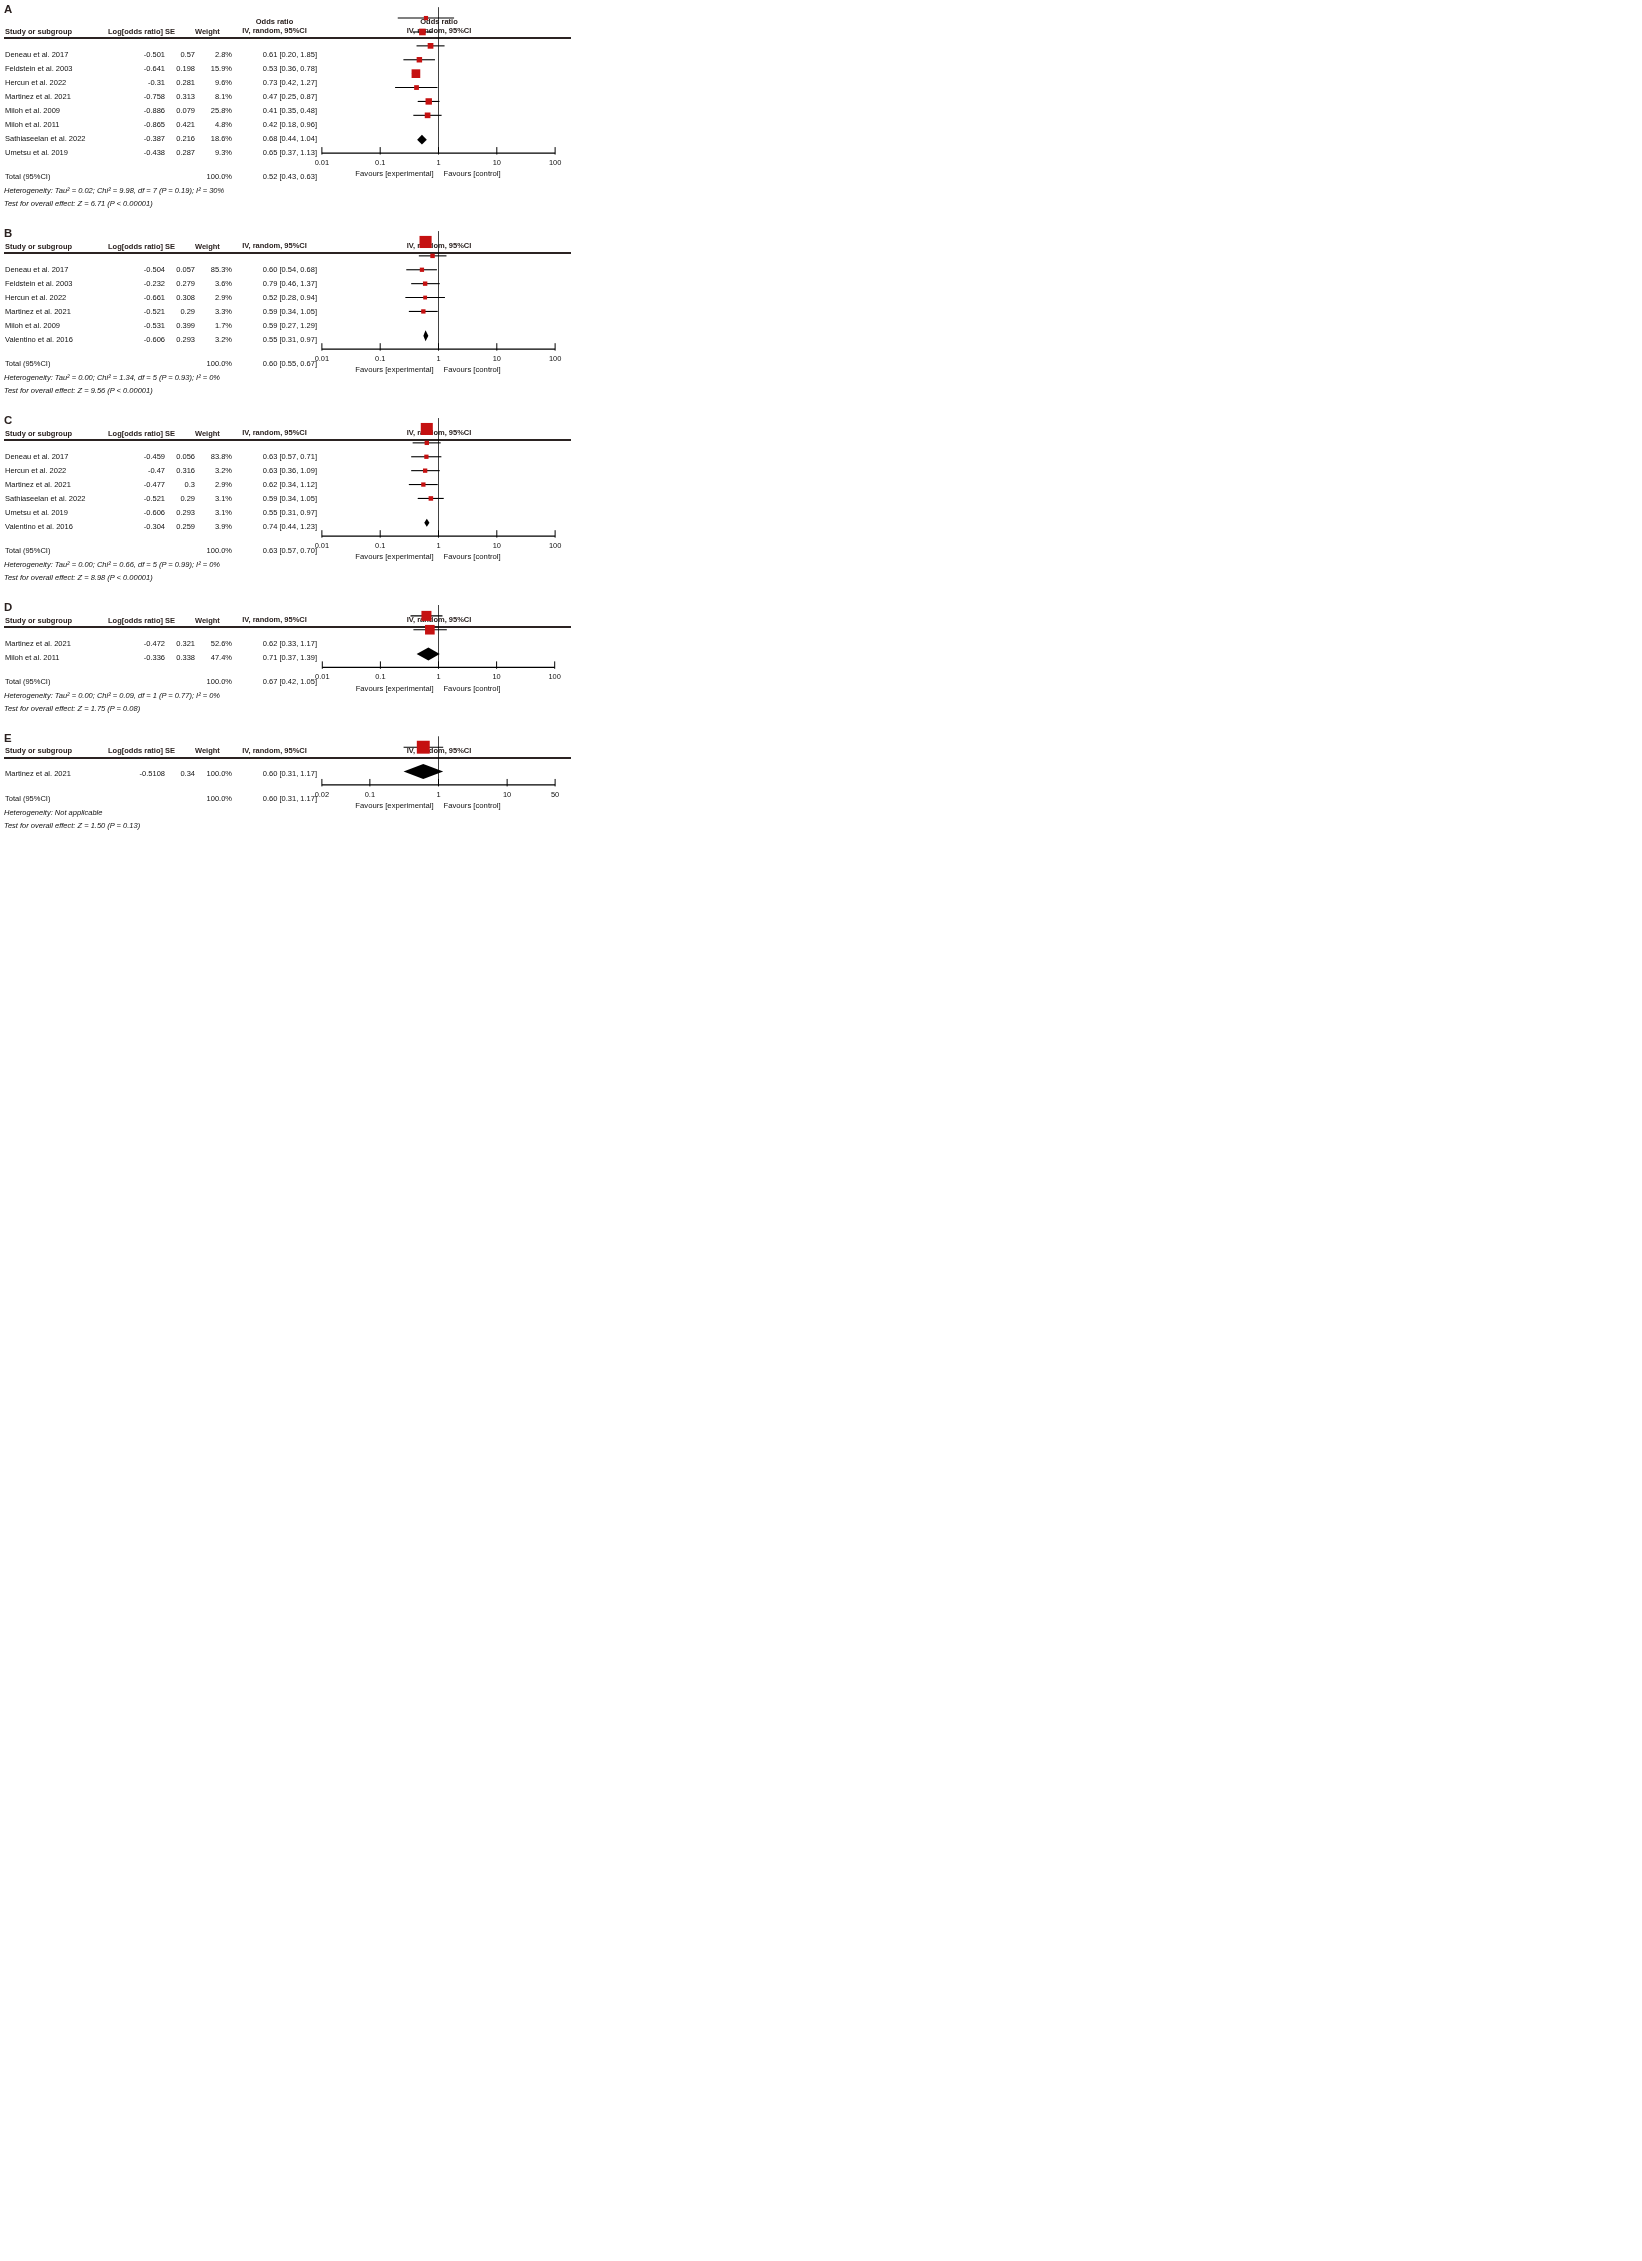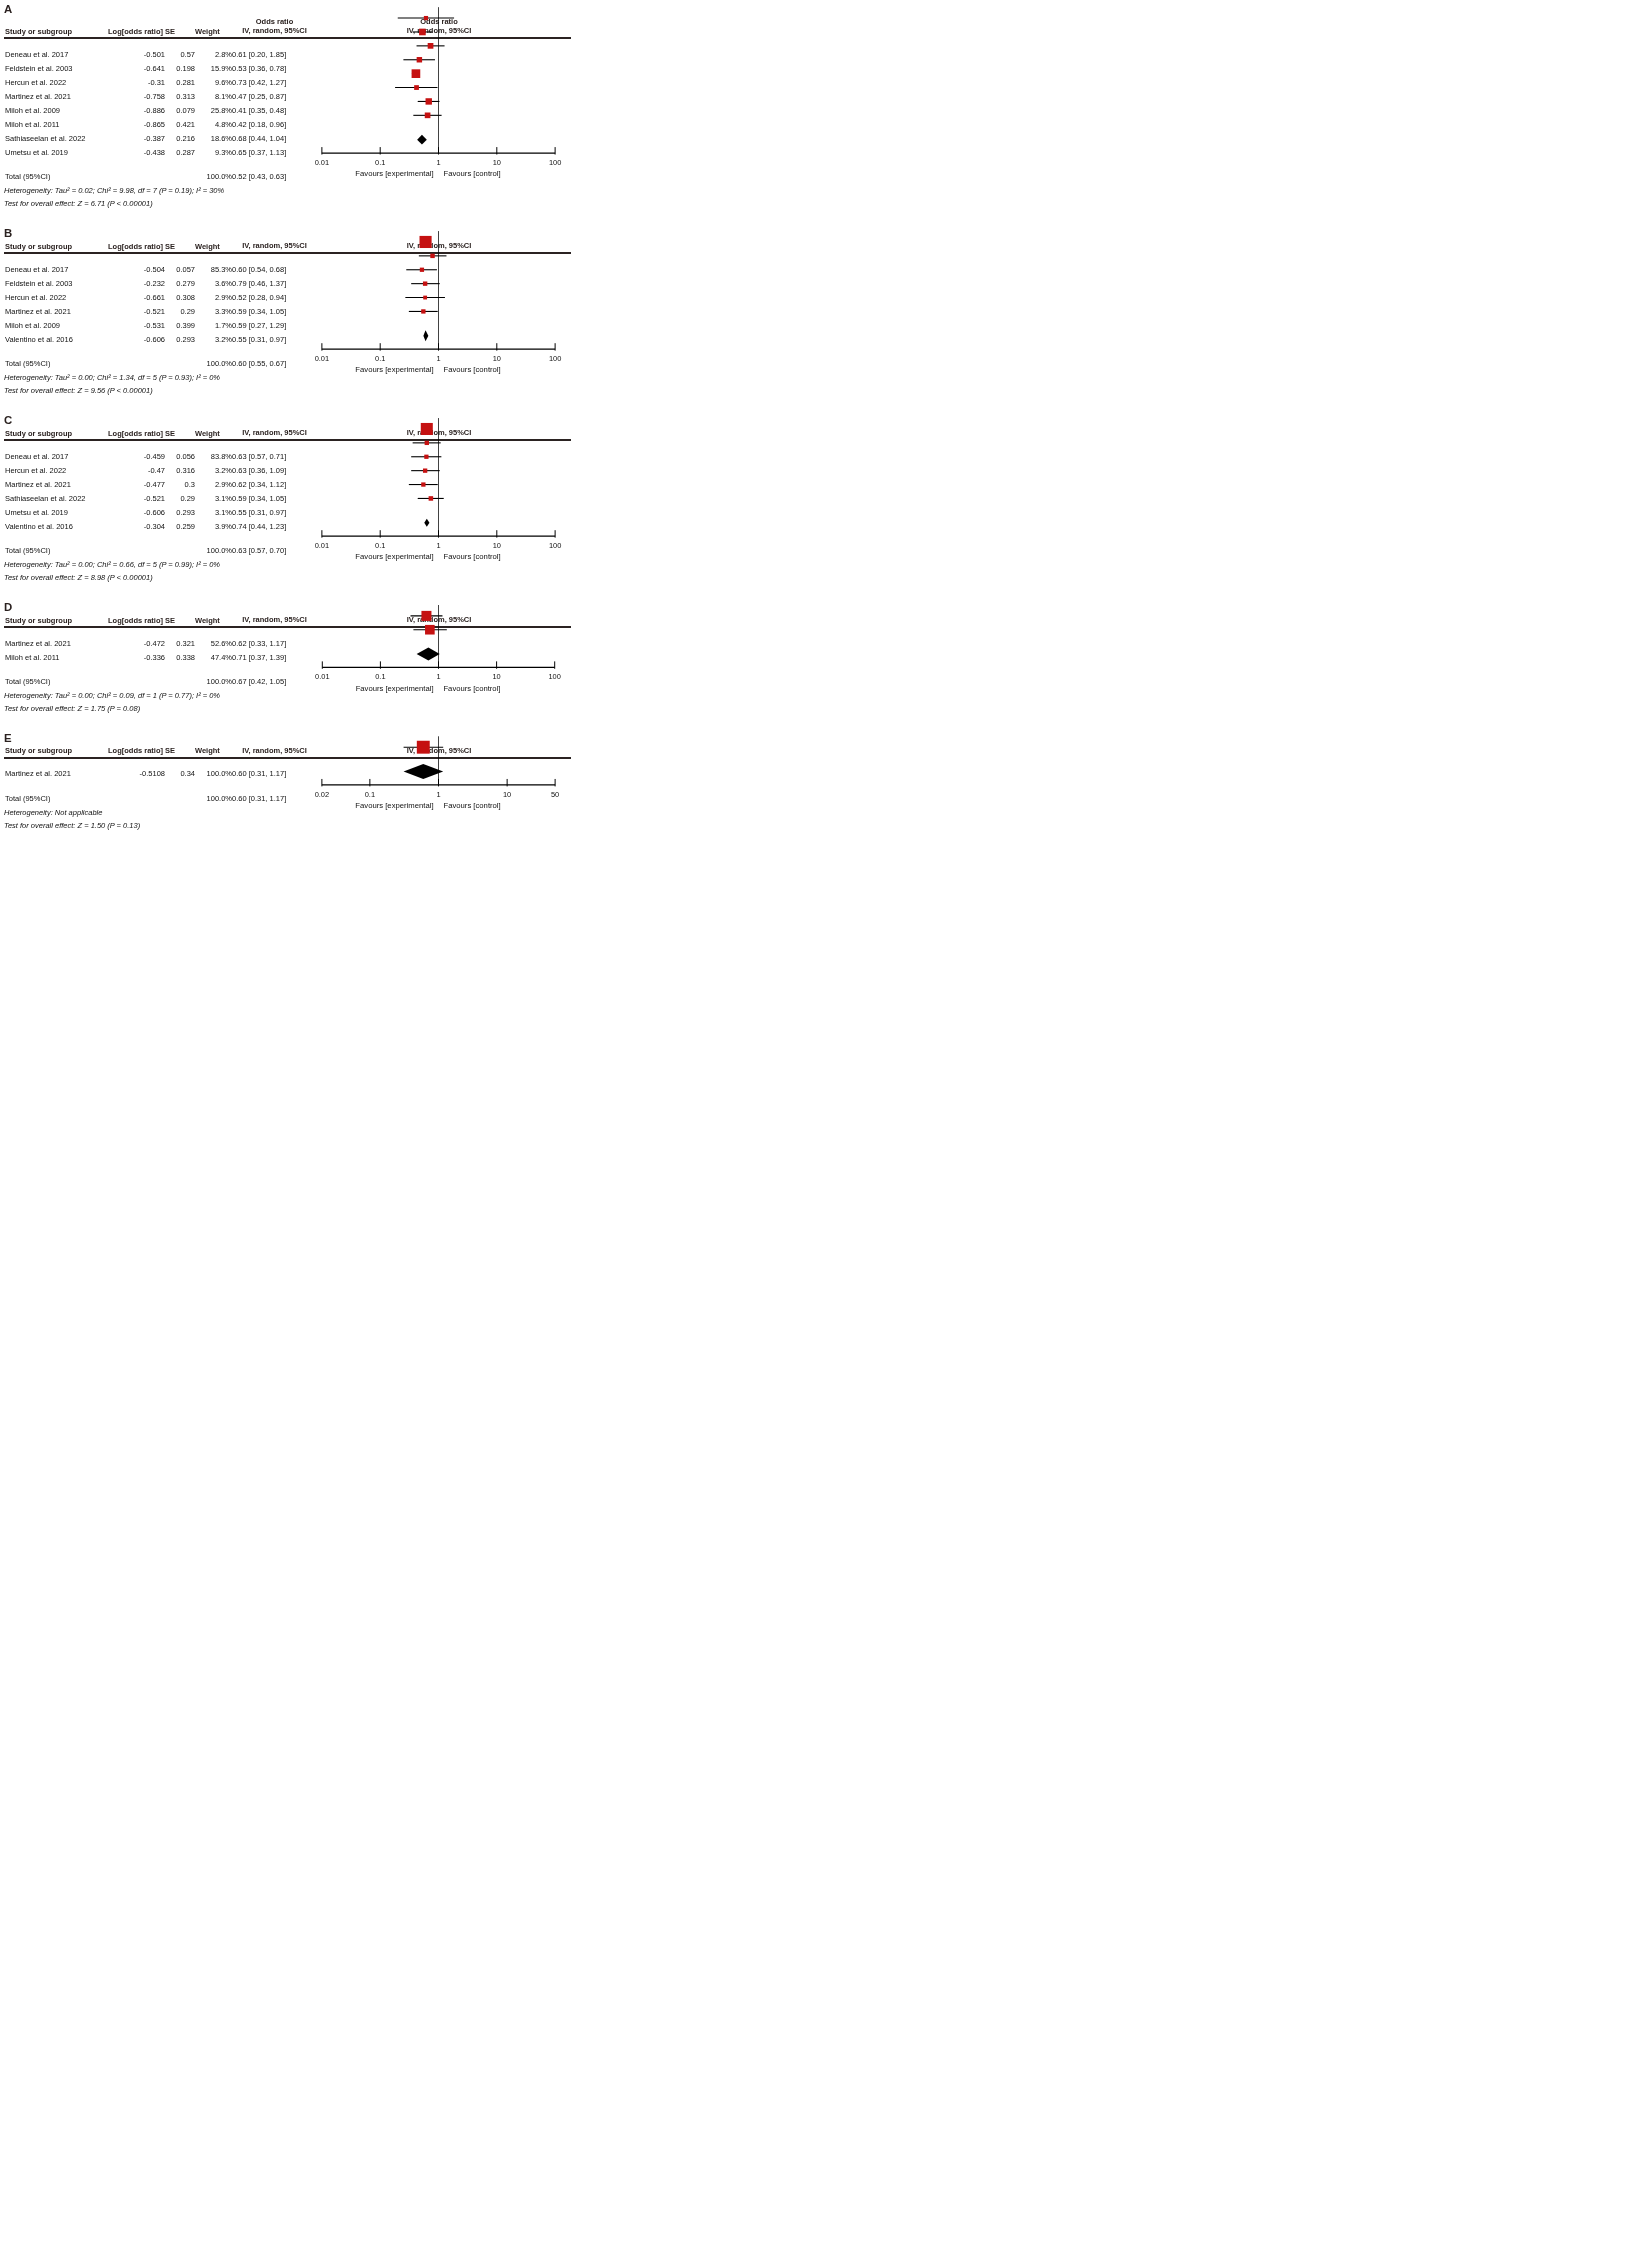--- a/index.html
+++ b/index.html
@@ -14,21 +14,21 @@
   .hdr .c-eff{text-align:center;}
   .hdr .plot-hdr{text-align:center;padding-right:10px;}
   .hdr .stack div{line-height:9.4px;}
   .rule{height:2px;background:#2b2322;}
   .body{position:relative;}
   .rows{padding-top:8px;}
   .row{display:grid;grid-template-columns:104px 57px 30px 37px 85px 1fr;height:14px;align-items:center;font-size:7.5px;}
   .spacer{height:10px;}
   .total-row{display:grid;grid-template-columns:104px 57px 30px 37px 85px 1fr;height:15px;align-items:center;font-size:7.5px;font-weight:normal;}
   .c-num{text-align:right;}
-  .c-eff{text-align:left;}
+  .c-eff{text-align:right;}
   .c-study{padding-left:1px;white-space:nowrap;}
   .stat-line{height:13px;line-height:13px;font-size:7.5px;white-space:nowrap;font-style:italic;}
   svg.plot{position:absolute;top:0;left:303px;pointer-events:none;}
 </style>
 </head>
 <body>
 
 <div id="figure-root">
     <div class="panel">
       <div class="panel-label">A</div>

